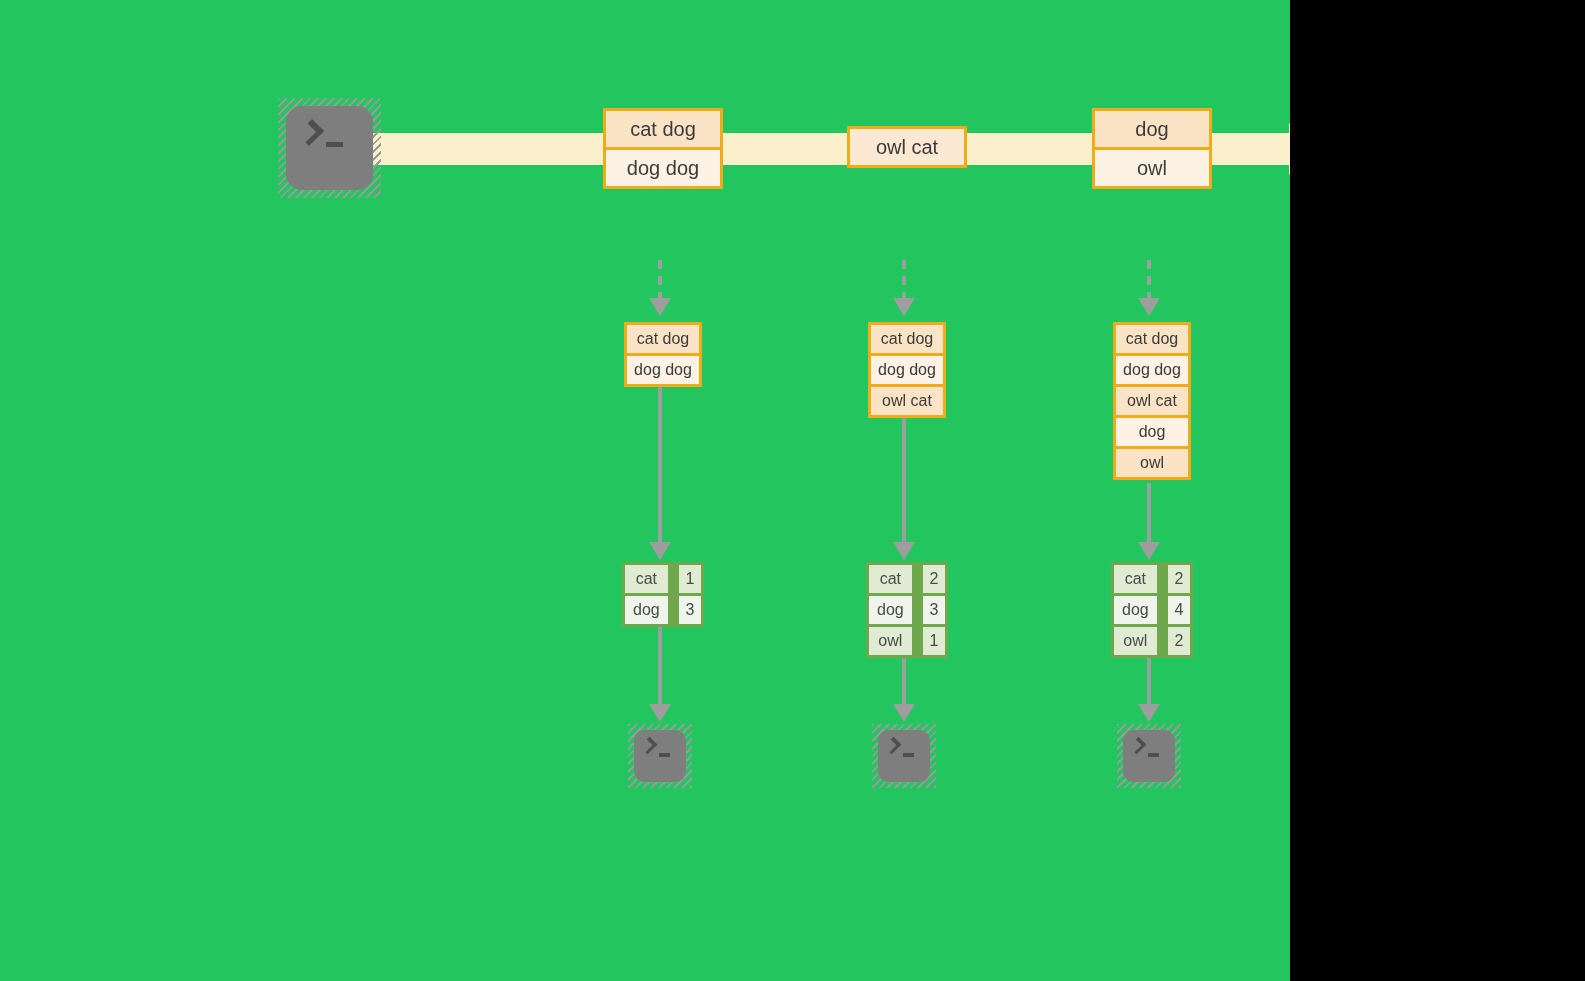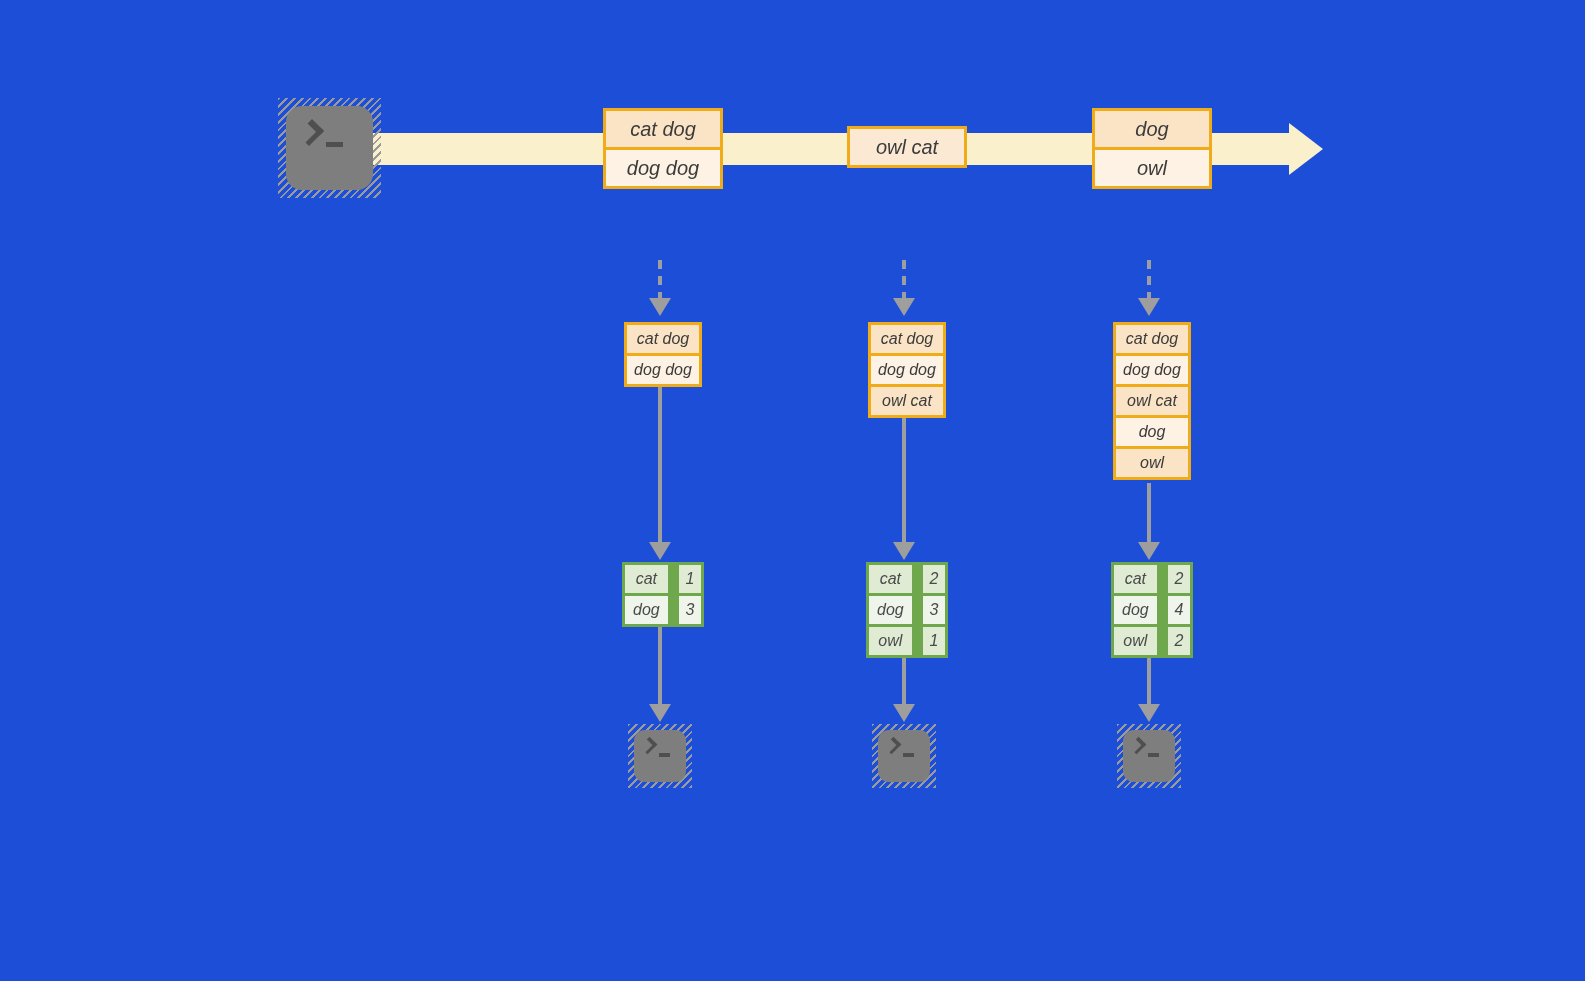--- a/index.html
+++ b/index.html
@@ -1,18 +1,18 @@
 <!DOCTYPE html>
 <html><head>
 <meta charset="utf-8">
 <style>
   html,body{margin:0;padding:0;background:#000;}
   .canvas{
-    position:relative;width:1585px;height:981px;background:#1d4ed8;overflow:hidden;
-    font-family:"Liberation Sans", sans-serif;color:#3d3d3d;font-style:italic;
+    position:relative;width:1290px;height:981px;background:#22c55e;overflow:hidden;
+    font-family:"Liberation Sans", sans-serif;color:#3d3d3d;
   }
   
   .x1{--cx:660px;} .x2{--cx:904px;} .x3{--cx:1149px;}
 
   
   .terminal{position:absolute;background:repeating-linear-gradient(135deg,#9a9a9a 0 2px,transparent 2px 5.5px);z-index:4;}
   .term-body{position:absolute;background:#7e7e7e;}
   .terminal.top{left:278px;top:98px;width:103px;height:100px;}
   .terminal.top .term-body{left:8px;top:8px;right:8px;bottom:8px;border-radius:16px;}
   .terminal.small{width:64px;height:64px;top:724px;left:calc(var(--cx) - 32px);}

